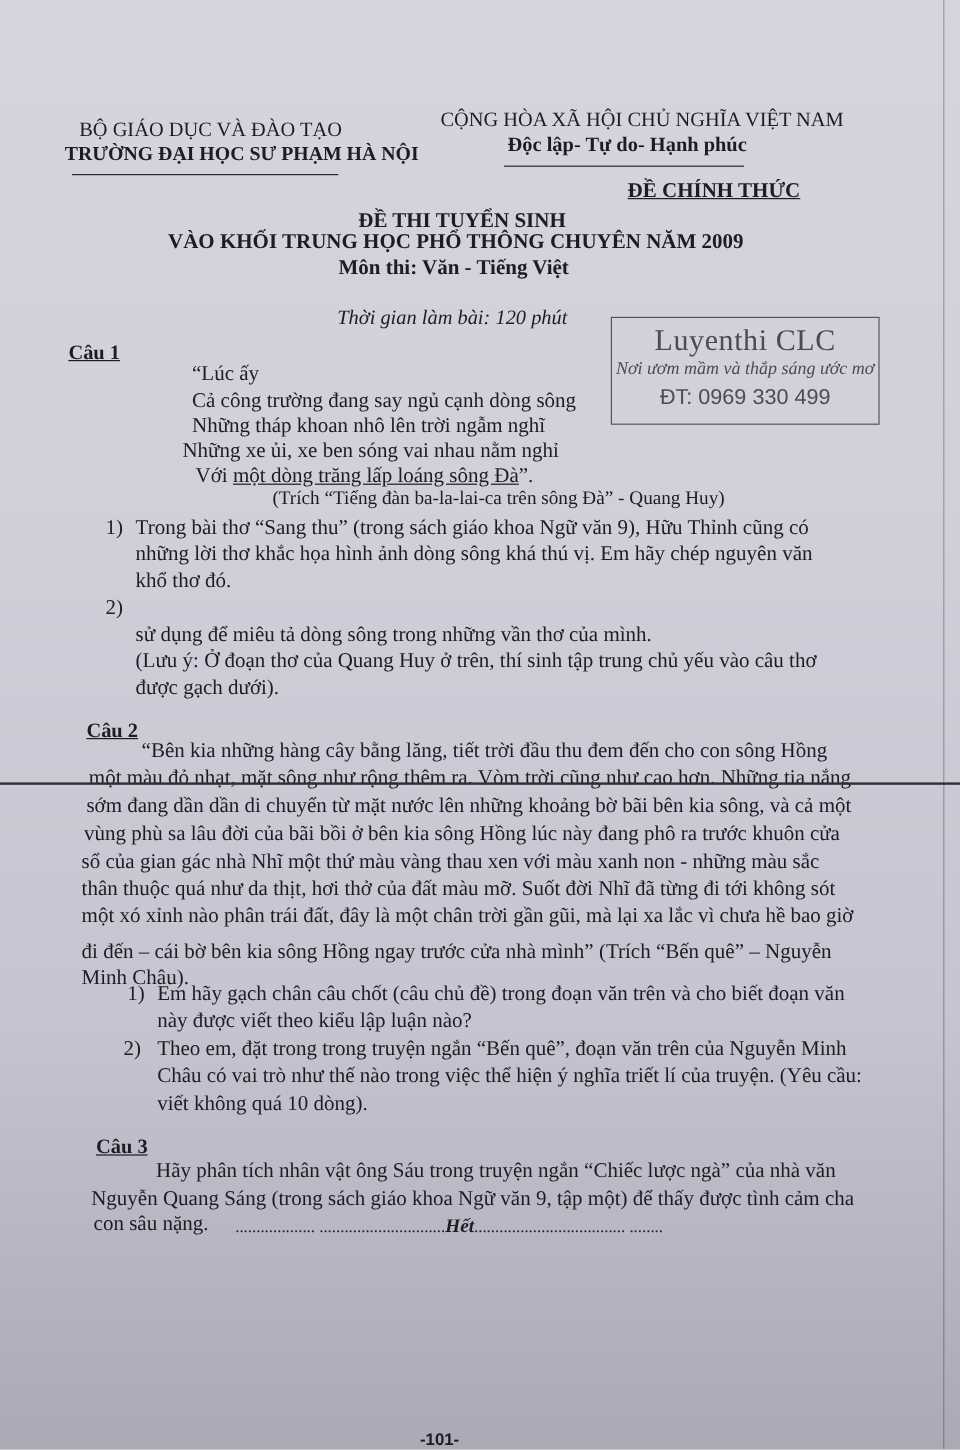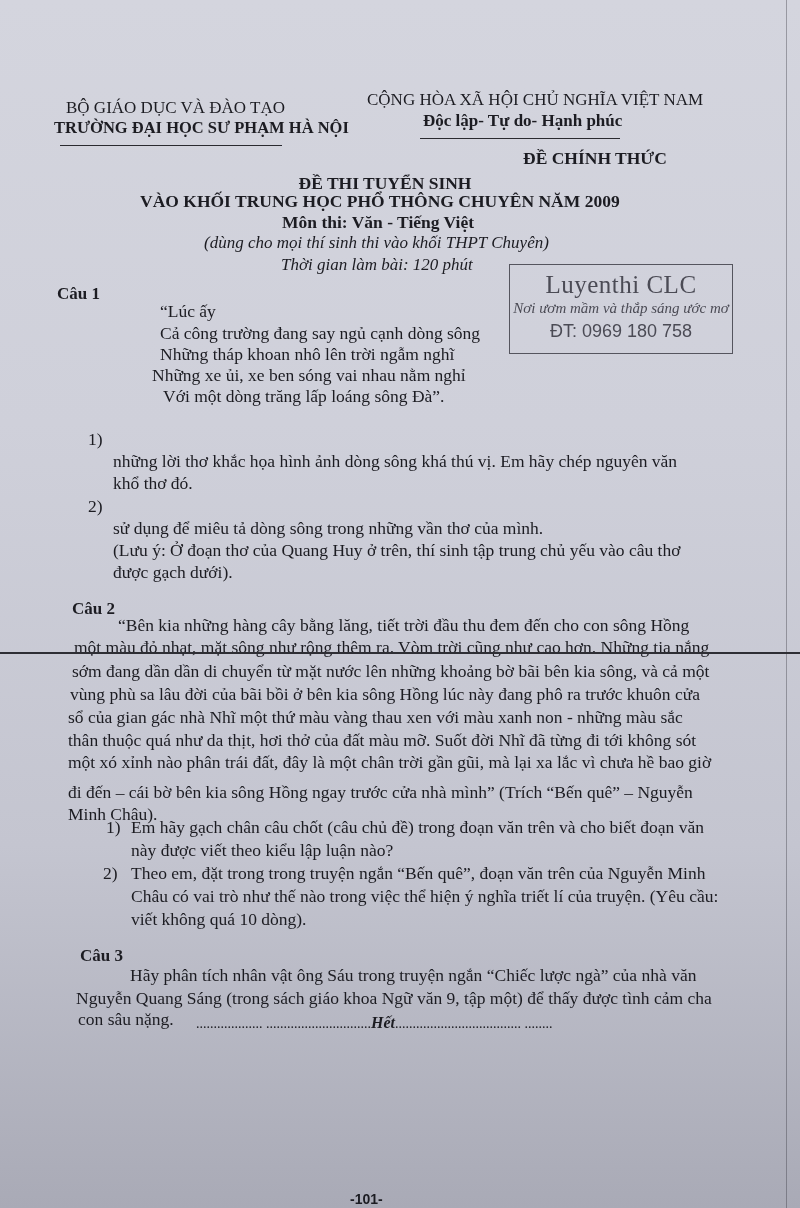--- a/index.html
+++ b/index.html
@@ -7,21 +7,21 @@
     width:800px; height:1208px; overflow:hidden; position:relative;
     background: linear-gradient(180deg, #d4d5de 0%, #cfd0da 35%, #c4c5d0 70%, #a9aab6 100%);
     font-family: "Liberation Serif", "DejaVu Serif", serif;
     color:#1c1c22;
   }
   .page { position:absolute; left:0; top:0; width:800px; height:1208px; }
   .abs { position:absolute; white-space:nowrap; }
   .hdr { font-size:17px; }
   .bold { font-weight:bold; }
   .ital { font-style:italic; }
-  .u { }
+  .u { text-decoration: underline; }
   .hr { position:absolute; height:1px; background:#2a2a30; }
   .body-txt { font-size:17.5px; line-height:22px; }
   .stamp {
     position:absolute; left:509px; top:264px; width:222px; height:88px;
     border:1.5px solid #55555e; color:#4b4b55; text-align:center;
   }
   .stamp .t1 { font-size:25px; margin-top:6px; letter-spacing:0.5px; }
   .stamp .t2 { font-size:15px; font-style:italic; margin-top:1px; }
   .stamp .t3 { font-family:"Liberation Sans","DejaVu Sans",sans-serif; font-size:18px; margin-top:4px; }
   .fold { position:absolute; left:0; top:652px; width:800px; height:1.5px; background:#2e2e34; }
@@ -41,39 +41,40 @@
 
   <div class="abs hdr" style="left:367px; top:90px;">CỘNG HÒA XÃ HỘI CHỦ NGHĨA VIỆT NAM</div>
   <div class="abs hdr bold" style="left:423px; top:111px;">Độc lập- Tự do- Hạnh phúc</div>
   <div class="hr" style="left:420px; top:138px; width:200px;"></div>
 
   <div class="abs hdr bold u" style="left:523px; top:148px; font-size:17.5px;">ĐỀ CHÍNH THỨC</div>
 
   <div class="abs bold" style="left:0; width:800px; text-align:center; top:173px; font-size:17.5px; padding-right:12px;"><span style="margin-left:-30px;">ĐỀ THI TUYỂN SINH</span></div>
   <div class="abs bold" style="left:140px; top:191px; font-size:17.5px;">VÀO KHỐI TRUNG HỌC PHỔ THÔNG CHUYÊN NĂM 2009</div>
   <div class="abs bold" style="left:282px; top:212px; font-size:17.5px;">Môn thi: Văn - Tiếng Việt</div>
-  <div class="abs ital" style="left:204px; top:233px; font-size:17px;">(dùng cho mọi thí sinh thi vào khối THPT Chuyên)</div>
   <div class="abs ital" style="left:281px; top:255px; font-size:17px;">Thời gian làm bài: 120 phút</div>
 
   <div class="stamp">
     <div class="t1">Luyenthi CLC</div>
     <div class="t2">Nơi ươm mầm và thắp sáng ước mơ</div>
-    <div class="t3">ĐT: 0969 180 758</div>
+    <div class="t3">ĐT: 0969 330 499</div>
   </div>
 
   <div class="abs bold u" style="left:57px; top:284px; font-size:17px;">Câu 1</div>
   <div>
     <div class="abs body-txt" style="left:160px; top:300px;">“Lúc ấy</div>
     <div class="abs body-txt" style="left:160px; top:322px;">Cả công trường đang say ngủ cạnh dòng sông</div>
     <div class="abs body-txt" style="left:160px; top:343px;">Những tháp khoan nhô lên trời ngẫm nghĩ</div>
     <div class="abs body-txt" style="left:152px; top:364px;">Những xe ủi, xe ben sóng vai nhau nằm nghỉ</div>
     <div class="abs body-txt" style="left:163px; top:385px;"><span>Với </span><span class="u">một dòng trăng lấp loáng sông Đà</span><span>”.</span></div>
   </div>
+  <div class="abs" style="left:227px; top:407px; font-size:16px;">(Trích “Tiếng đàn ba-la-lai-ca trên sông Đà” - Quang Huy)</div>
 
   <div class="abs body-txt" style="left:88px; top:428px;">1)</div>
+  <div class="abs body-txt" style="left:113px; top:428px;">Trong bài thơ “Sang thu” (trong sách giáo khoa Ngữ văn 9),  Hữu Thỉnh cũng có</div>
   <div class="abs body-txt" style="left:113px; top:450px;">những lời thơ khắc họa hình ảnh dòng sông khá thú vị. Em hãy chép nguyên văn</div>
   <div class="abs body-txt" style="left:113px; top:472px;">khổ thơ đó.</div>
 
   <div class="abs body-txt" style="left:88px; top:495px;">2)</div>
   <div class="abs body-txt" style="left:113px; top:517px;">sử dụng để miêu tả dòng sông trong những vần thơ của mình.</div>
   <div class="abs body-txt" style="left:113px; top:539px;">(Lưu ý: Ở đoạn thơ của Quang Huy ở trên, thí sinh tập trung chủ yếu vào câu thơ</div>
   <div class="abs body-txt" style="left:113px; top:561px;">được gạch dưới).</div>
 
   <div class="abs bold u" style="left:72px; top:599px; font-size:17px;">Câu 2</div>
   <div>

